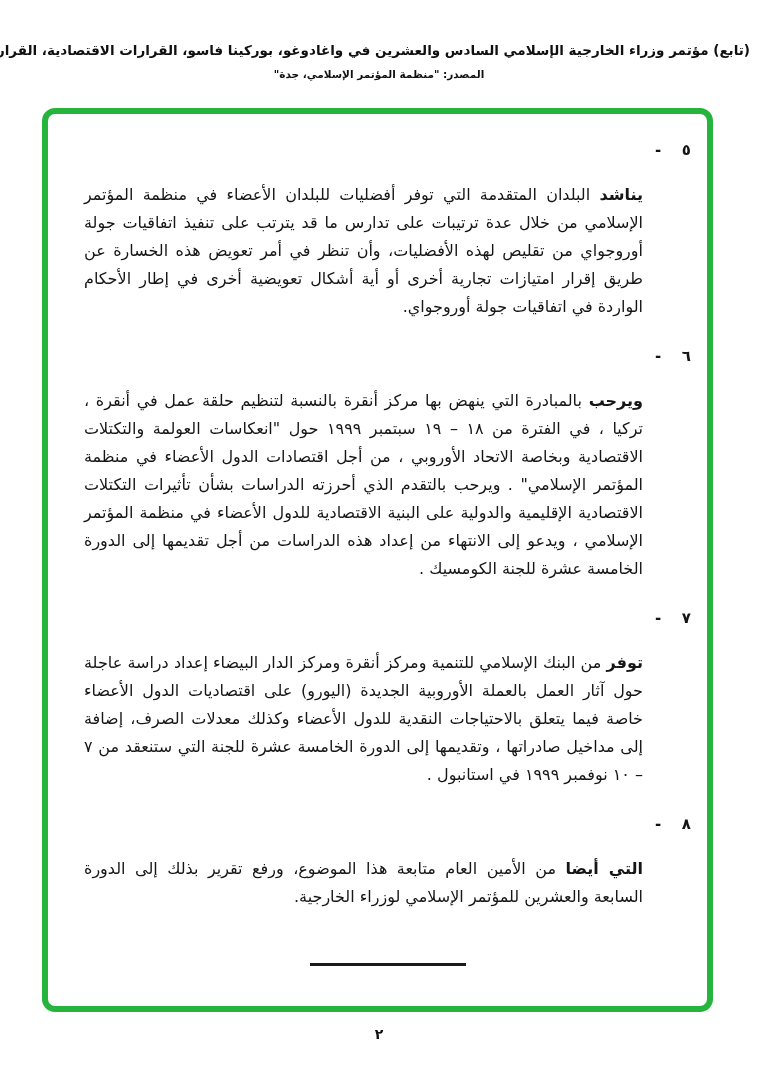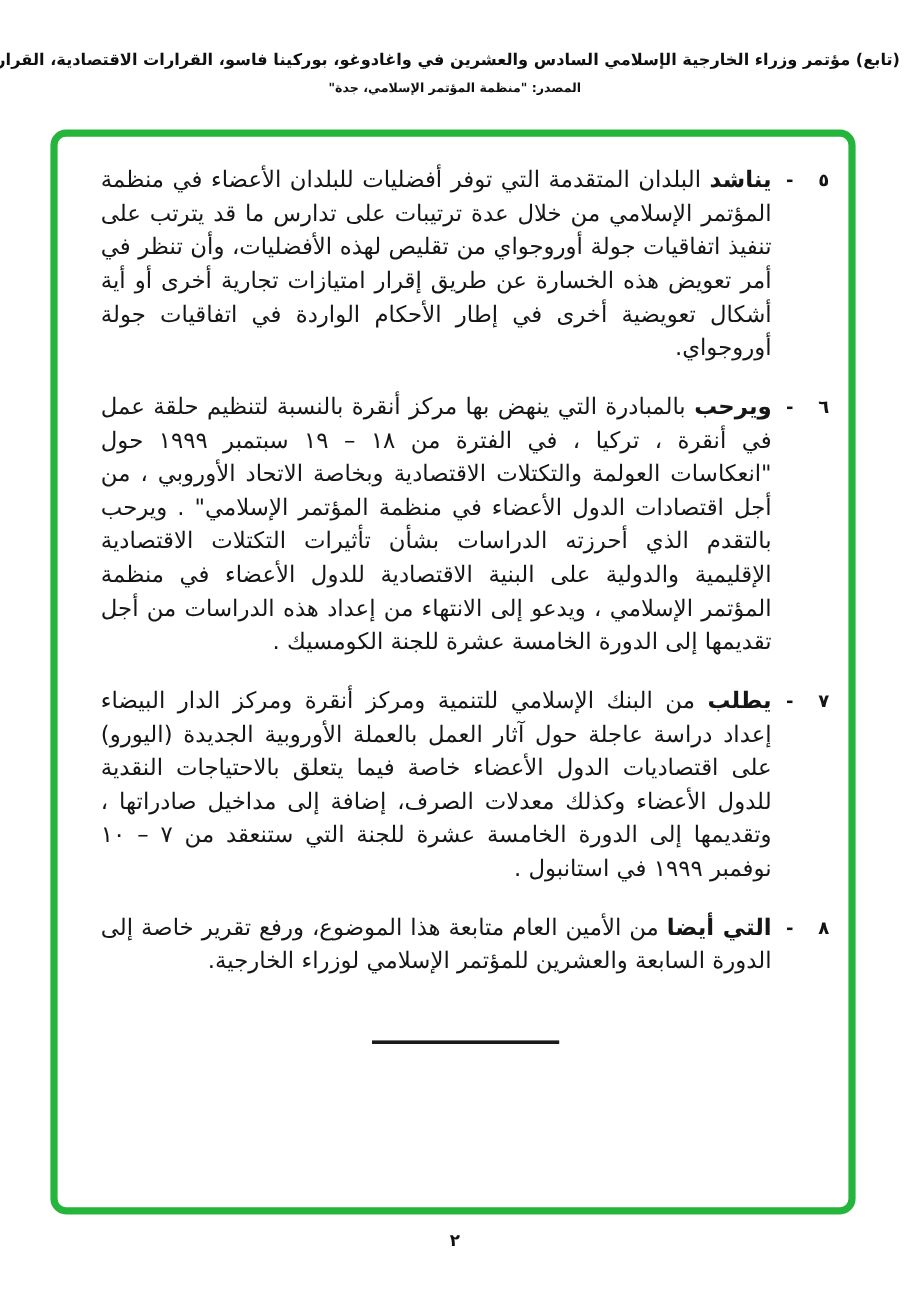--- a/index.html
+++ b/index.html
@@ -64,24 +64,25 @@
     flex: 0 0 36px;
     display: flex;
     justify-content: space-between;
     font-size: 15px;
     font-weight: bold;
     line-height: 28px;
     color: #141414;
   }
   .item-body {
     flex: 1 1 auto;
-    font-size: 19px;
+    font-size: 16px;
     line-height: 28px;
     text-align: justify;
     color: #161616;
+    margin-top: 45px;
   }
   .item-body .lead {
     font-weight: bold;
   }
 
   
   .divider {
     width: 156px;
     height: 3px;
     background: #1b1b1b;
@@ -131,32 +132,32 @@
       <span>بالمبادرة التي ينهض بها مركز أنقرة بالنسبة لتنظيم حلقة عمل في أنقرة ، تركيا ، في الفترة من ١٨ – ١٩ سبتمبر ١٩٩٩ حول "انعكاسات العولمة والتكتلات الاقتصادية وبخاصة الاتحاد الأوروبي ، من أجل اقتصادات الدول الأعضاء في منظمة المؤتمر الإسلامي" . ويرحب بالتقدم الذي أحرزته الدراسات بشأن تأثيرات التكتلات الاقتصادية الإقليمية والدولية على البنية الاقتصادية للدول الأعضاء في منظمة المؤتمر الإسلامي ، ويدعو إلى الانتهاء من إعداد هذه الدراسات من أجل تقديمها إلى الدورة الخامسة عشرة للجنة الكومسيك .</span>
     </div>
   </div>
 
   <div class="item">
     <div class="item-marker">
       <span>٧</span>
       <span>-</span>
     </div>
     <div class="item-body">
-      <span class="lead">يطلب</span>
+      <span class="lead">توفر</span>
       <span>من البنك الإسلامي للتنمية ومركز أنقرة ومركز الدار البيضاء إعداد دراسة عاجلة حول آثار العمل بالعملة الأوروبية الجديدة (اليورو) على اقتصاديات الدول الأعضاء خاصة فيما يتعلق بالاحتياجات النقدية للدول الأعضاء وكذلك معدلات الصرف، إضافة إلى مداخيل صادراتها ، وتقديمها إلى الدورة الخامسة عشرة للجنة التي ستنعقد من ٧ – ١٠ نوفمبر ١٩٩٩ في استانبول .</span>
     </div>
   </div>
 
   <div class="item">
     <div class="item-marker">
       <span>٨</span>
       <span>-</span>
     </div>
     <div class="item-body">
       <span class="lead">التي أيضا</span>
-      <span>من الأمين العام متابعة هذا الموضوع، ورفع تقرير خاصة إلى الدورة السابعة والعشرين للمؤتمر الإسلامي لوزراء الخارجية.</span>
+      <span>من الأمين العام متابعة هذا الموضوع، ورفع تقرير بذلك إلى الدورة السابعة والعشرين للمؤتمر الإسلامي لوزراء الخارجية.</span>
     </div>
   </div>
 
   <div class="divider"></div>
 </div>
 
 <div class="page-number">٢</div>
 
 </body></html>

